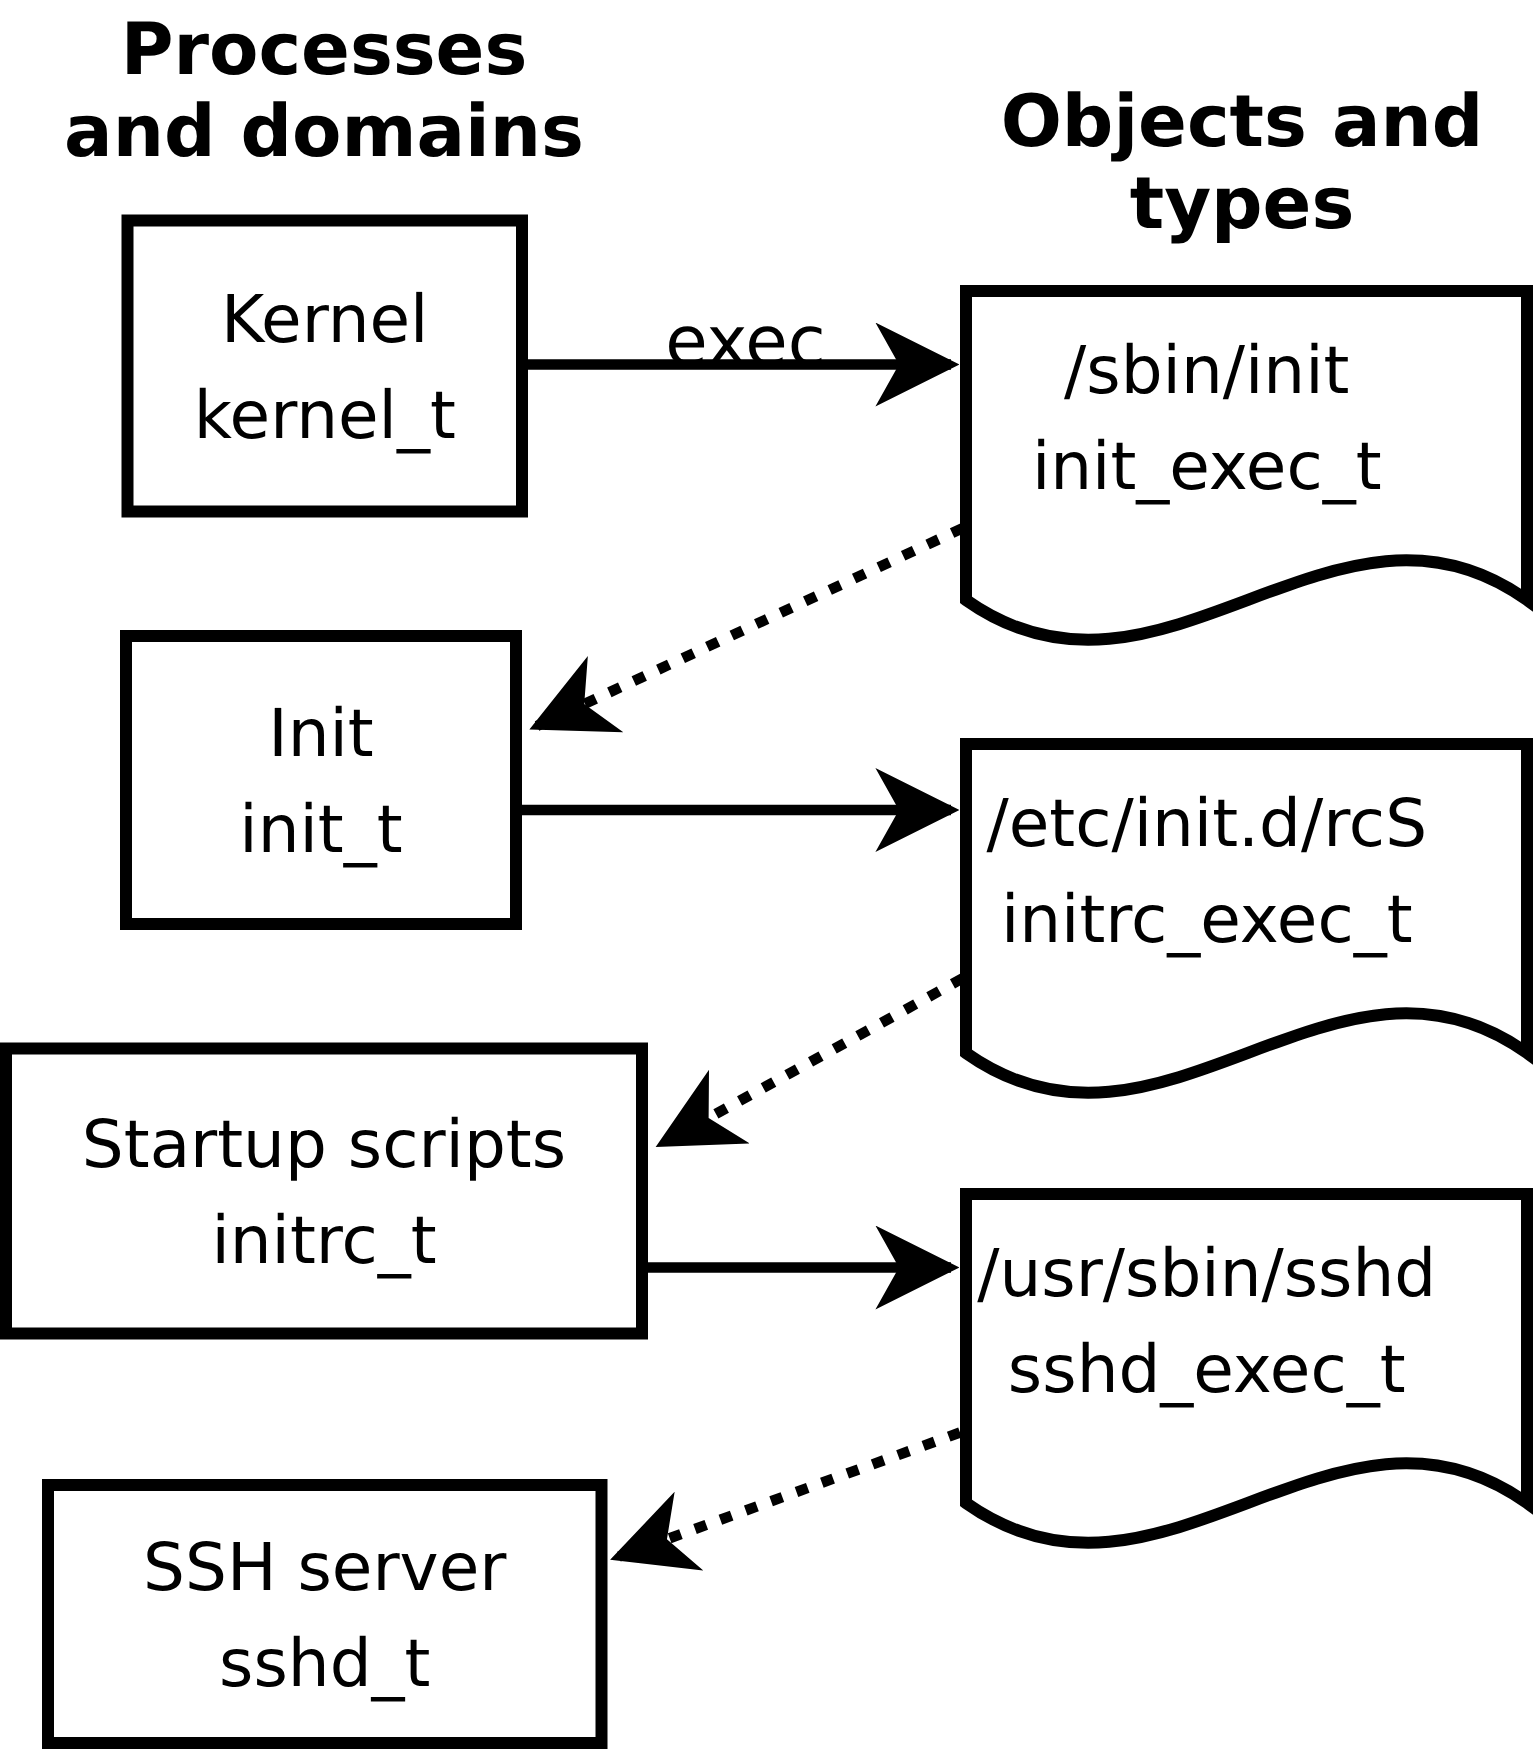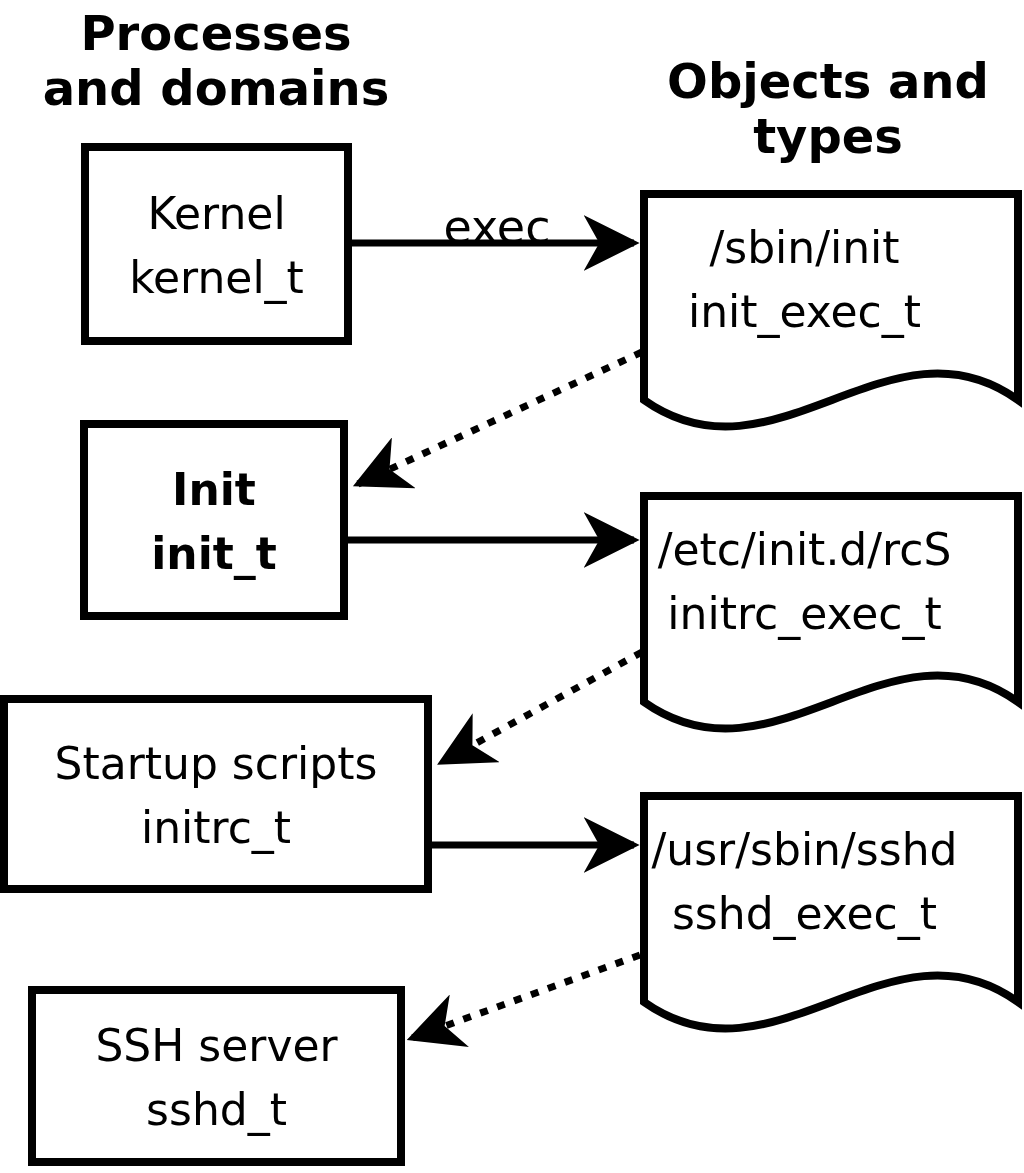--- a/index.html
+++ b/index.html
@@ -46,21 +46,21 @@
     display:flex;
     flex-direction:column;
     justify-content:center;
     align-items:center;
     text-align:center;
     font-size:44px;
     line-height:64px;
     padding-top:4px;
   }
   .pbox.kernel  { left:81px;  top:143px; width:271px; height:202px; }
-  .pbox.init    { left:80px;  top:420px; width:268px; height:200px;font-weight:bold; }
+  .pbox.init    { left:80px;  top:420px; width:268px; height:200px; }
   .pbox.startup { left:0px;   top:695px; width:432px; height:198px; }
   .pbox.ssh     { left:28px;  top:986px; width:377px; height:180px; }
 
   .doc {
     position:absolute;
     z-index:1;
     width:329px;
     height:250px;
   }
   .doc.d1 { left:640px; top:190px; }

